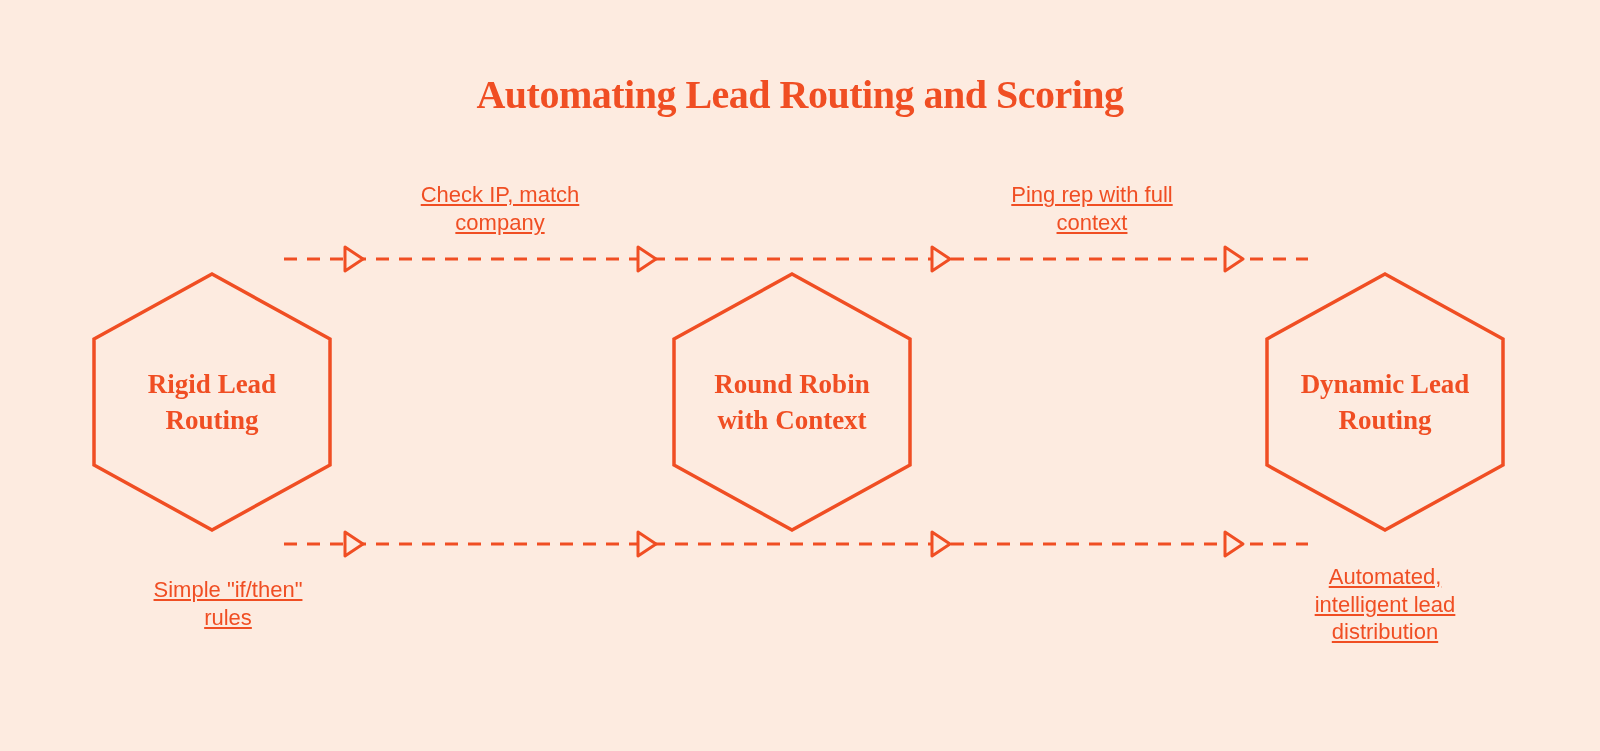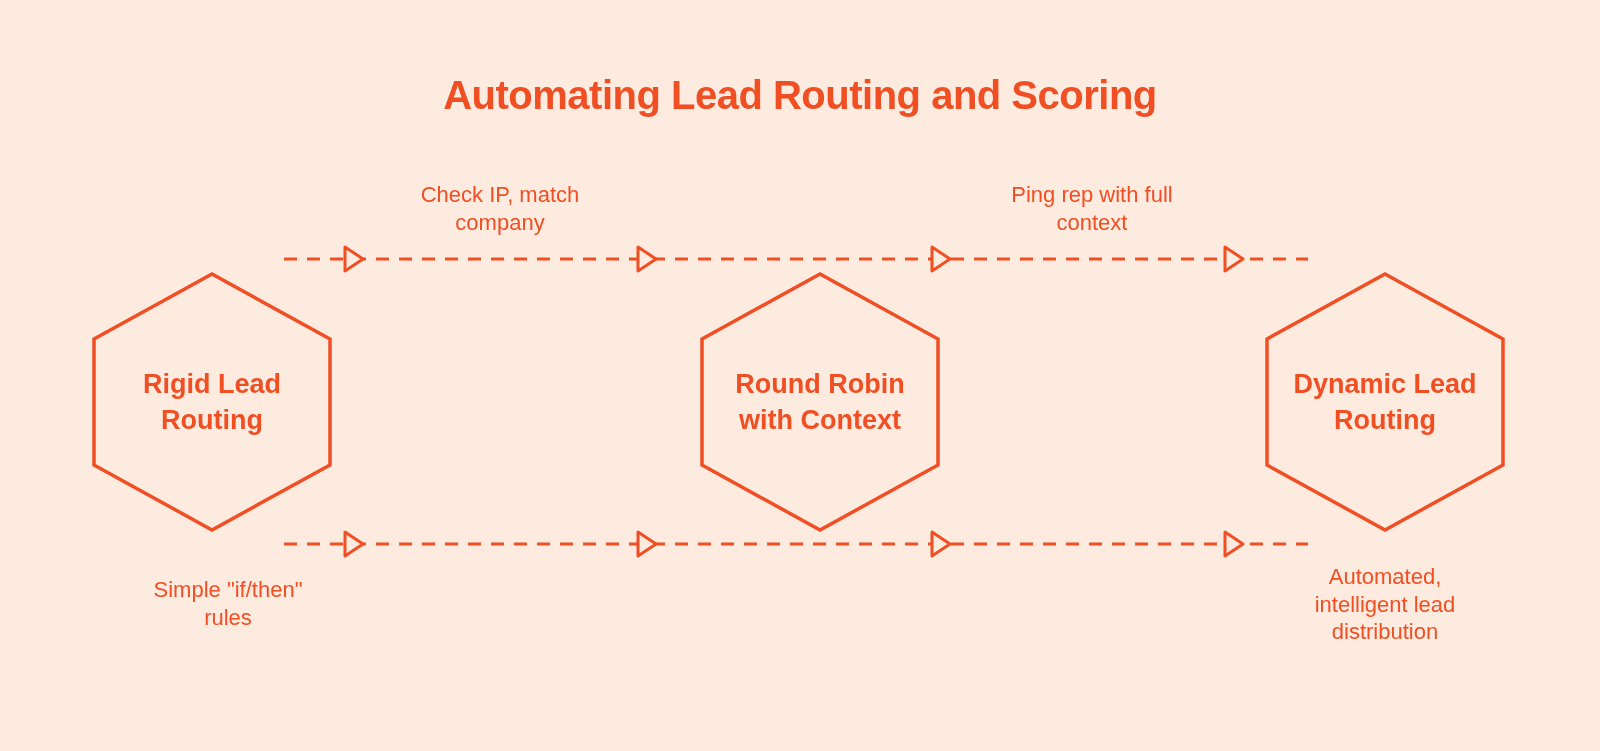--- a/index.html
+++ b/index.html
@@ -14,31 +14,32 @@
     color: var(--accent, #F04E23);
     font-family: "Liberation Sans", sans-serif;
     overflow: hidden;
   }
   .title {
     position: absolute;
     left: 0;
     top: 72px;
     width: 1600px;
     text-align: center;
-    font-family: Liberation Sans, sans-serif;
+    font-family: Liberation Serif, serif;
     font-weight: 700;
     font-size: 40px;
     line-height: 46px;
     letter-spacing: -0.5px;
   }
   .hex {
     position: absolute;
     width: 240px;
     height: 260px;
     top: 272px;
+    font-family: Liberation Serif, serif;
   }
   .hex svg {
     position: absolute;
     inset: 0;
     display: block;
   }
   .hex-label {
     position: absolute;
     inset: 0;
     display: flex;
@@ -59,20 +60,21 @@
   .arrow-rail.top { top: 243px; }
   .arrow-rail.bottom { top: 528px; }
   .note {
     position: absolute;
     width: 230px;
     text-align: center;
     font-size: 22px;
     line-height: 27.5px;
     font-weight: 500;
     white-space: pre-line;
+    text-decoration: underline;
   }
   .note.top { top: 181px; }
 </style>
 </head>
 <body>
 
 <div class="canvas">
 
   <div class="title">Automating Lead Routing and Scoring</div>
 
@@ -104,21 +106,21 @@
 
   <div class="hex" style="left:92px">
     <svg viewBox="0 0 240 260">
       <polygon points="120,2 238,67 238,193 120,258 2,193 2,67" fill="none" stroke="currentColor" stroke-width="3.5"></polygon>
     </svg>
     <div class="hex-label">Rigid Lead
 Routing</div>
   </div>
 
 
-  <div class="hex" style="left:700px">
+  <div class="hex" style="left:672px">
     <svg viewBox="0 0 240 260">
       <polygon points="120,2 238,67 238,193 120,258 2,193 2,67" fill="none" stroke="currentColor" stroke-width="3.5"></polygon>
     </svg>
     <div class="hex-label">Round Robin
 with Context</div>
   </div>
 
 
   <div class="hex" style="left:1265px">
     <svg viewBox="0 0 240 260">

